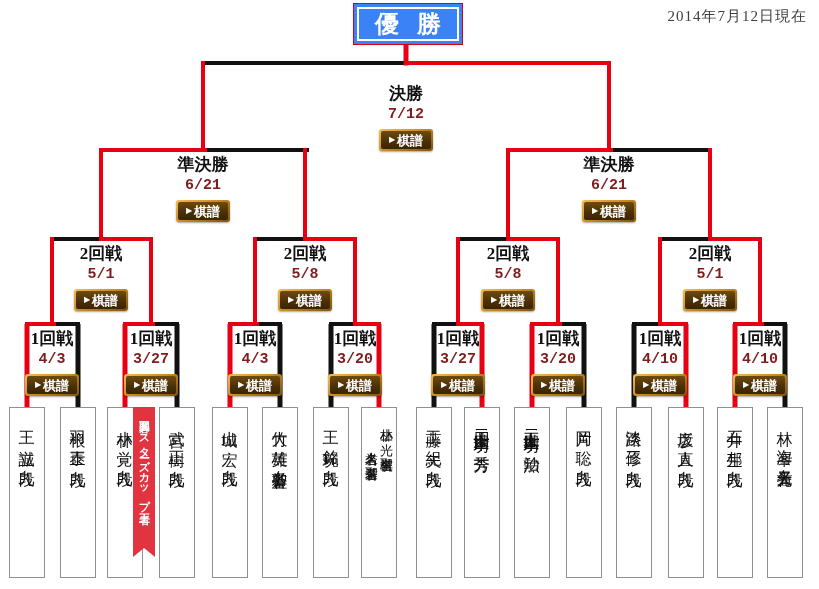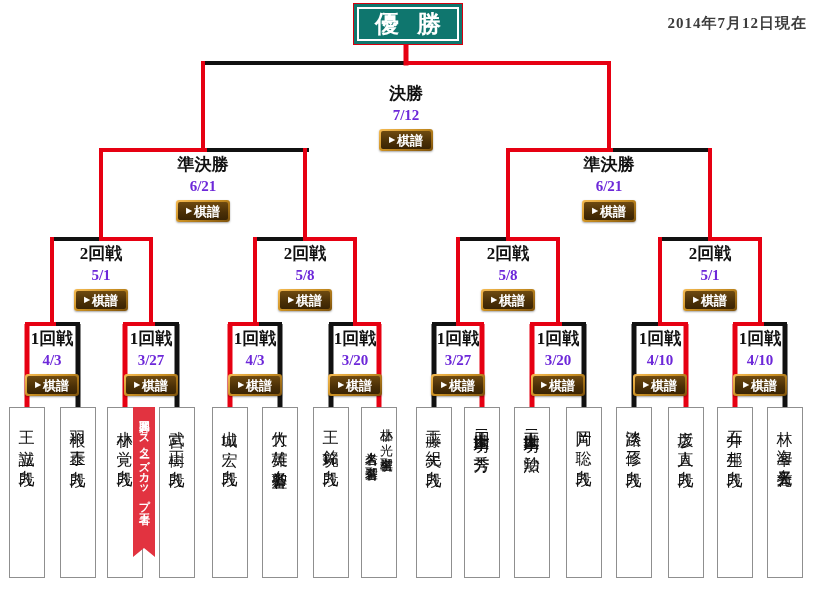--- a/index.html
+++ b/index.html
@@ -2,29 +2,29 @@
 <html lang="ja"><head>
 <meta charset="utf-8">
 <style>
   html,body { margin:0; padding:0; background:#fff; }
   #stage {
     position:relative; width:819px; height:589px; overflow:hidden;
     background:#fff; font-family:"Liberation Serif","DejaVu Serif",serif;
   }
   #lines { position:absolute; left:0; top:0; }
 
-  .asof { position:absolute; top:14px; right:12px; font-size:15px; font-weight:bold; color:#3c3c3c; letter-spacing:1px; }
-
-  .champ { position:absolute; transform:translateX(-50%); background:#0f766e; padding:3px; box-shadow:0 0 0 1px #d7000f; }
+  .asof { position:absolute; top:7px; right:12px; font-size:15px; font-weight:normal; color:#3c3c3c; letter-spacing:1px; }
+
+  .champ { position:absolute; transform:translateX(-50%); background:#3b82f6; padding:3px; box-shadow:0 0 0 1px #d7000f; }
   .champ-in { border:2px solid #fff; color:#fff; font-weight:bold; font-size:24px; line-height:28px; padding:1px 10px 1px 16px; white-space:nowrap; }
   .champ-in span { letter-spacing:18px; margin-right:-12px; }
 
   .match { position:absolute; transform:translateX(-50%); display:flex; flex-direction:column; align-items:center; }
   .rlabel { font-size:17px; font-weight:bold; color:#111; line-height:20px; white-space:nowrap; }
-  .rdate  { font-size:15px; font-weight:bold; color:#6d28d9; line-height:18px; margin-top:2px; }
+  .rdate  { font-size:15px; font-weight:bold; color:#7f1d1d; line-height:18px; margin-top:2px;font-family:Liberation Mono, monospace; }
   .kifu { margin-top:5px; width:54px; height:22px; box-sizing:border-box; padding:2px; border-radius:3px;
           background:linear-gradient(150deg,#f6bc55 0%,#c98f23 45%,#7d520c 100%);
           box-shadow:0 1px 2px rgba(0,0,0,.35); display:flex; cursor:pointer; }
   .kifu-in { flex:1; border-radius:2px; background:linear-gradient(180deg,#6e4a10 0%,#4a2f06 60%,#3a2404 100%);
              color:#fff; display:flex; align-items:center; justify-content:center; gap:2px;
              font-family:"Liberation Sans","DejaVu Sans",sans-serif; font-weight:bold; font-size:13px; line-height:13px; }
   .karr { font-size:8px; line-height:8px; }
 
   .pbox { position:absolute; top:407px; width:36px; height:171px; box-sizing:border-box;
           background:#fff; border:1px solid #8f8f8f; display:flex; justify-content:center; padding-top:10px; z-index:2; }

